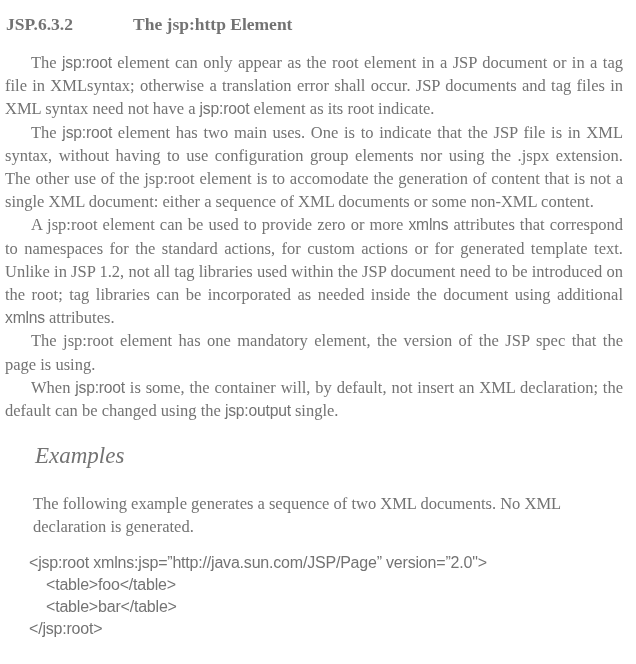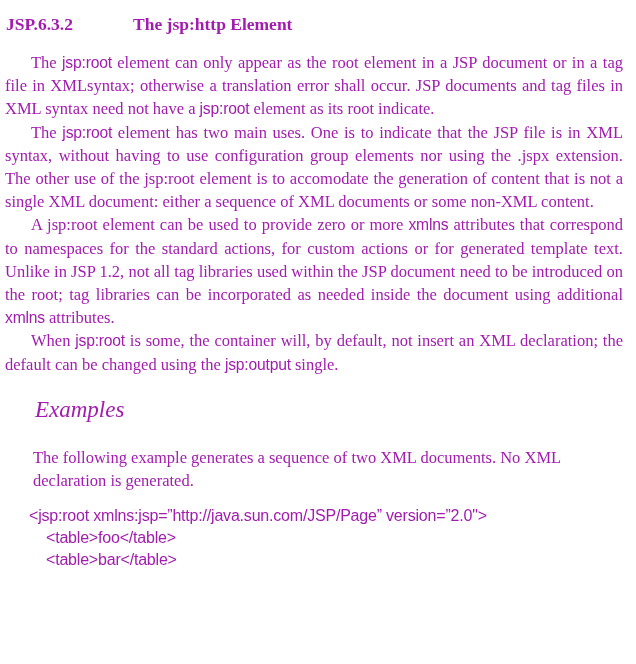--- a/index.html
+++ b/index.html
@@ -6,21 +6,21 @@
     margin: 0;
     padding: 0;
     background: #ffffff;
   }
   .page {
     position: relative;
     width: 636px;
     height: 664px;
     box-sizing: border-box;
     background: #ffffff;
-    color: #a21caf;
+    color: #737373;
     padding: 10px 13px 0 5px;
     overflow: hidden;
     font-family: "Liberation Serif", serif;
   }
   .heading {
     display: flex;
     align-items: baseline;
     font-family: "Liberation Serif", serif;
     font-weight: bold;
     font-size: 17.5px;
@@ -75,22 +75,23 @@
 
   <div class="heading">
     <span class="h-num">JSP.6.3.2</span>
     <span class="h-title">The jsp:http Element</span>
   </div>
 
   <div class="body-text" id="paragraphs">
       <p class="para"><span>The </span><span class="inline-code">jsp:root</span><span> element can only appear as the root element in a JSP document or in a tag file in XMLsyntax; otherwise a translation error shall occur. JSP documents and tag files in XML syntax need not have a </span><span class="inline-code">jsp:root</span><span> element as its root indicate.</span></p>
       <p class="para"><span>The </span><span class="inline-code">jsp:root</span><span> element has two main uses. One is to indicate that the JSP file is in XML syntax, without having to use configuration group elements nor using the .jspx extension. The other use of the jsp:root element is to accomodate the generation of content that is not a single XML document: either a sequence of XML documents or some non-XML content.</span></p>
       <p class="para"><span>A jsp:root element can be used to provide zero or more </span><span class="inline-code">xmlns</span><span> attributes that correspond to namespaces for the standard actions, for custom actions or for generated template text. Unlike in JSP 1.2, not all tag libraries used within the JSP document need to be introduced on the root; tag libraries can be incorporated as needed inside the document using additional </span><span class="inline-code">xmlns</span><span> attributes.</span></p>
+      <p class="para"><span>The jsp:root element has one mandatory element, the version of the JSP spec that the page is using.</span></p>
       <p class="para"><span>When </span><span class="inline-code">jsp:root</span><span> is some, the container will, by default, not insert an XML declaration; the default can be changed using the </span><span class="inline-code">jsp:output</span><span> single.</span></p>
     </div>
 
   <div class="examples">
     <div class="ex-heading">Examples</div>
     <p class="ex-intro">The following example generates a sequence of two XML documents. No XML declaration is generated.</p>
-    <div class="code-block" id="codeblock"><div class="code-line indent-0">&lt;jsp:root xmlns:jsp=”http://java.sun.com/JSP/Page” version=”2.0"&gt;</div><div class="code-line indent-1">&lt;table&gt;foo&lt;/table&gt;</div><div class="code-line indent-1">&lt;table&gt;bar&lt;/table&gt;</div></div>
+    <div class="code-block" id="codeblock"><div class="code-line indent-0">&lt;jsp:root xmlns:jsp=”http://java.sun.com/JSP/Page” version=”2.0"&gt;</div><div class="code-line indent-1">&lt;table&gt;foo&lt;/table&gt;</div><div class="code-line indent-1">&lt;table&gt;bar&lt;/table&gt;</div><div class="code-line indent-0">&lt;/jsp:root&gt;</div></div>
   </div>
 
 </div>
 
 </body></html>

